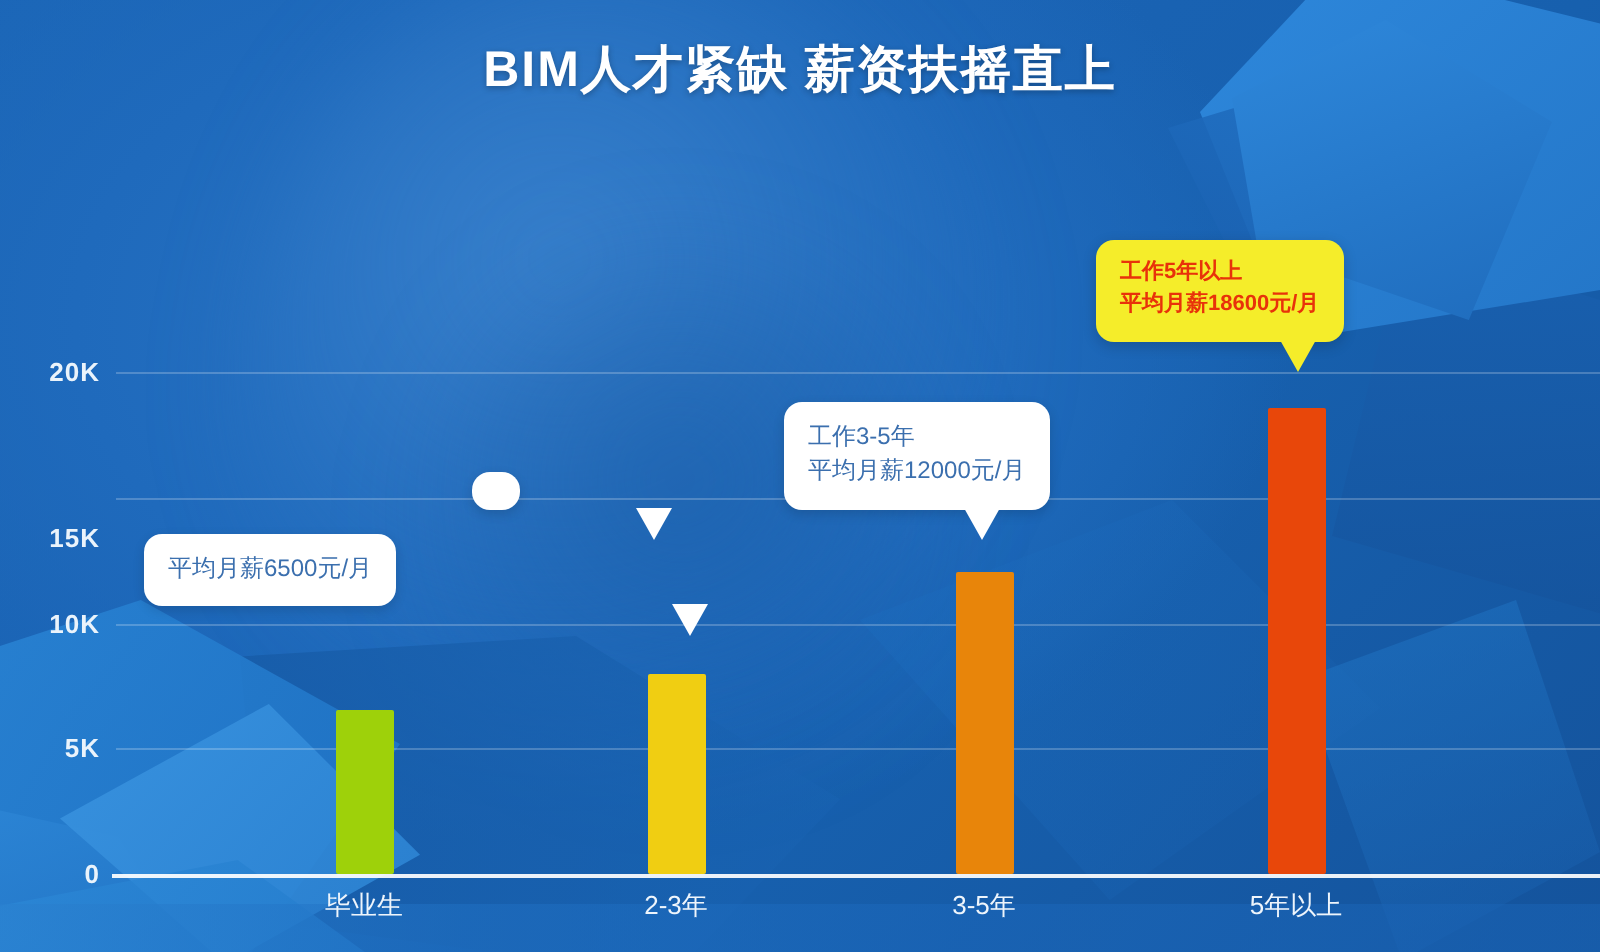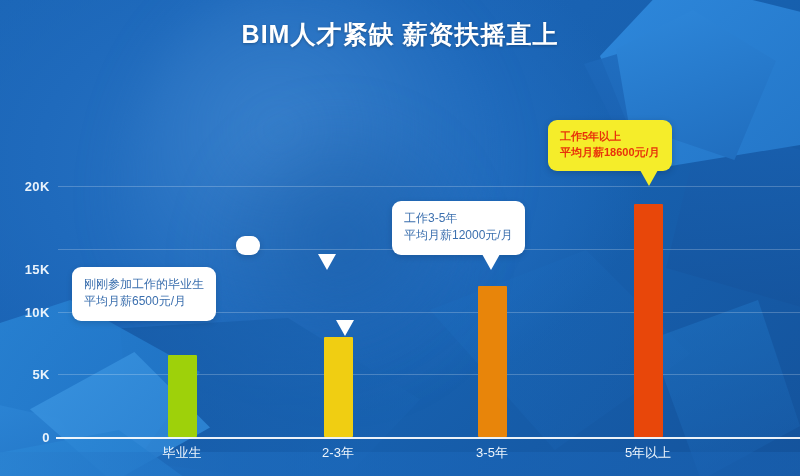--- a/index.html
+++ b/index.html
@@ -242,21 +242,20 @@
       <div class="ytick" style="top: 186px;">20K</div>
       <div class="bar" title="毕业生 6500" style="left: 167.5px; height: 81.575px; background: rgb(158, 209, 10);"></div>
       <div class="xtick" style="left: 182px; text-align: right;">毕业生</div>
       <div class="bar" title="1-3年 8000" style="left: 323.5px; height: 100.4px; background: rgb(240, 206, 18);"></div>
       <div class="xtick" style="left: 338px;">2-3年</div>
       <div class="bar" title="3-5年 12000" style="left: 477.5px; height: 150.6px; background: rgb(232, 133, 10);"></div>
       <div class="xtick" style="left: 492px;">3-5年</div>
       <div class="bar" title="5年以上 18600" style="left: 633.5px; height: 233.43px; background: rgb(232, 71, 10);"></div>
       <div class="xtick" style="left: 648px;">5年以上</div>
       <div class="callout" style="left: 72px; top: 267px;">
-        <span class="line">刚刚参加工作的毕业生</span>
         <span class="line">平均月薪6500元/月</span>
         <div class="tail" style="left: 264px;"></div>
       </div>
       <div class="callout" style="left: 236px; top: 236px;">
         <div class="tail" style="left: 82px;"></div>
       </div>
       <div class="callout" style="left: 392px; top: 201px;">
         <span class="line">工作3-5年</span>
         <span class="line">平均月薪12000元/月</span>
         <div class="tail" style="left: 90px;"></div>

